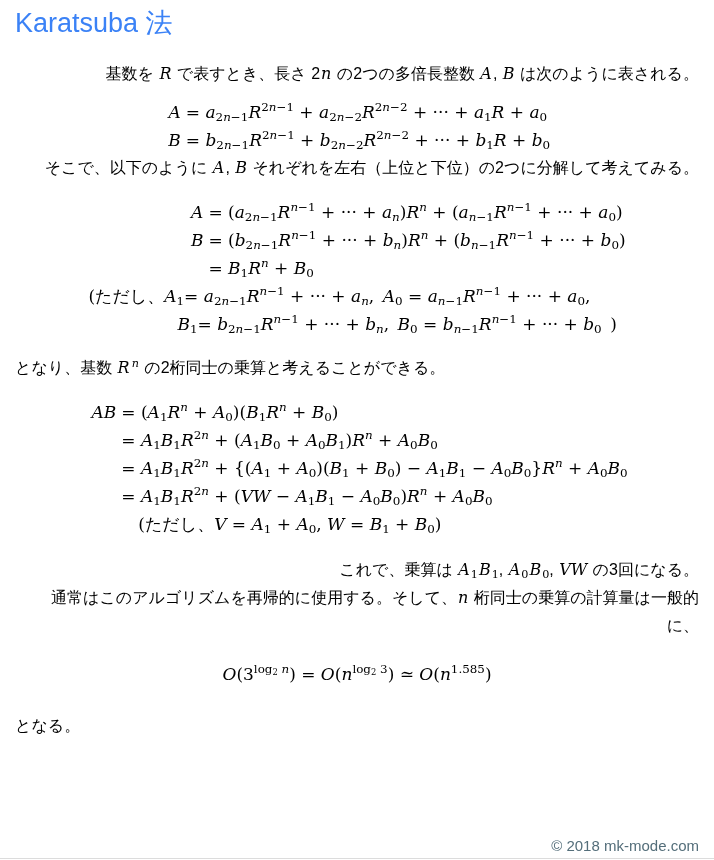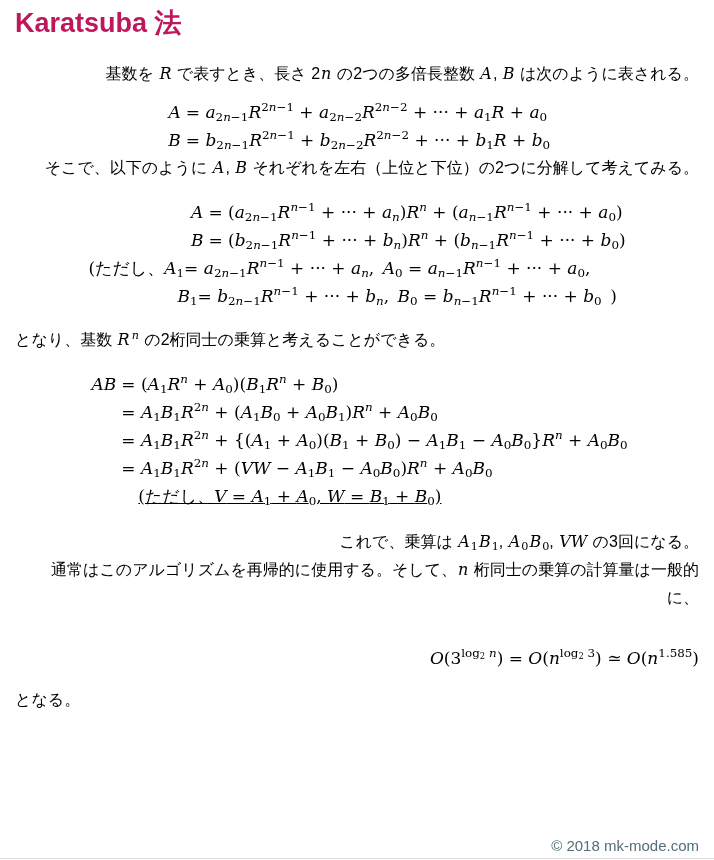--- a/index.html
+++ b/index.html
@@ -3,27 +3,27 @@
 <meta charset="utf-8">
 <style>
   html,body{margin:0;padding:0;}
   body{
     width:714px;height:860px;position:relative;overflow:hidden;
     background:#ffffff;color:#000;
     font-family:"Liberation Sans","DejaVu Sans",sans-serif;
   }
   .page{padding:4px 15px 0 15px;}
   h1{
-    font-size:27px;font-weight:700;margin:0;line-height:38px;color:#be185d;
+    font-size:27px;font-weight:400;margin:0;line-height:38px;color:#3b82f6;
     letter-spacing:0;
   }
   p{font-size:16px;line-height:28px;margin:0;}
   .ind{text-indent:1em;text-align:right;}
   .mt18{margin-top:18px;} .mt20{margin-top:20px;} .mt12{margin-top:16px;}
-  .mt14{margin-top:14px;}
+  .mt14{margin-top:24px;}
   
   i{font-style:italic;}
   p i, p sub, p sup, .formula{
     font-family:"DejaVu Serif","DejaVu Sans",serif;
   }
   p i{padding:0 1px;}
   sub,sup{font-size:70%;line-height:0;}
   sup{vertical-align:0.55em;}
   sub{vertical-align:-0.25em;}
   .formula{
@@ -34,22 +34,22 @@
   .formula .rhs{flex:none;}
   .formula .full{white-space:nowrap;}
   .f1{margin:10px auto 0 auto;}
   .f1 .lhs{width:17px;}
   .f2{margin:16px auto 0 auto;}
   .f2 .eqs{margin-left:98px;}
   .f2 .lhs{width:17px;}
   .f2 .note2{margin-left:89px;}
   .f3{margin:16px auto 0 auto;}
   .f3 .lhs{width:30px;}
-  .f3 .note{margin-left:52px;text-decoration:underline;}
-  .f4{margin:32px auto 0 auto;text-align:right;width:auto;}
+  .f3 .note{margin-left:52px;}
+  .f4{margin:20px auto 0 auto;text-align:center;width:auto;}
   .footer-copy{
     position:absolute;right:15px;bottom:6px;
     color:#546e7a;font-size:15px;
   }
   .bottom-line{
     position:absolute;left:0;right:0;bottom:1px;height:0;
     border-top:1px solid #dcdcdc;
   }
 </style>
 </head>
@@ -80,20 +80,24 @@
         <span class="lhs"><i>A</i></span>
         <span class="rhs">= (<i>a</i><sub>2<i>n</i>−1</sub><i>R</i><sup><i>n</i>−1</sup> + ··· + <i>a</i><sub><i>n</i></sub>)<i>R</i><sup><i>n</i></sup> + (<i>a</i><sub><i>n</i>−1</sub><i>R</i><sup><i>n</i>−1</sup> + ··· + <i>a</i><sub>0</sub>)</span>
       </div>
       <div class="eqrow">
         <span class="lhs"></span>
       </div>
       <div class="eqrow">
         <span class="lhs"><i>B</i></span>
         <span class="rhs">= (<i>b</i><sub>2<i>n</i>−1</sub><i>R</i><sup><i>n</i>−1</sup> + ··· + <i>b</i><sub><i>n</i></sub>)<i>R</i><sup><i>n</i></sup> + (<i>b</i><sub><i>n</i>−1</sub><i>R</i><sup><i>n</i>−1</sup> + ··· + <i>b</i><sub>0</sub>)</span>
       </div>
+      <div class="eqrow">
+        <span class="lhs"></span>
+        <span class="rhs">= <i>B</i><sub>1</sub><i>R</i><sup><i>n</i></sup> + <i>B</i><sub>0</sub></span>
+      </div>
     </div>
     <div class="full note1">(ただし、<i>A</i><sub>1</sub>= <i>a</i><sub>2<i>n</i>−1</sub><i>R</i><sup><i>n</i>−1</sup> + ··· + <i>a</i><sub><i>n</i></sub>, <i>A</i><sub>0</sub> = <i>a</i><sub><i>n</i>−1</sub><i>R</i><sup><i>n</i>−1</sup> + ··· + <i>a</i><sub>0</sub>,</div>
     <div class="full note2"><i>B</i><sub>1</sub>= <i>b</i><sub>2<i>n</i>−1</sub><i>R</i><sup><i>n</i>−1</sup> + ··· + <i>b</i><sub><i>n</i></sub>, <i>B</i><sub>0</sub> = <i>b</i><sub><i>n</i>−1</sub><i>R</i><sup><i>n</i>−1</sup> + ··· + <i>b</i><sub>0</sub> )</div>
   </div>
 
   <p class="mt12">となり、基数 <i>R</i><sup><i>n</i></sup> の2桁同士の乗算と考えることができる。</p>
 
   <div class="formula f3">
     <div class="eqs">
       <div class="eqrow">

